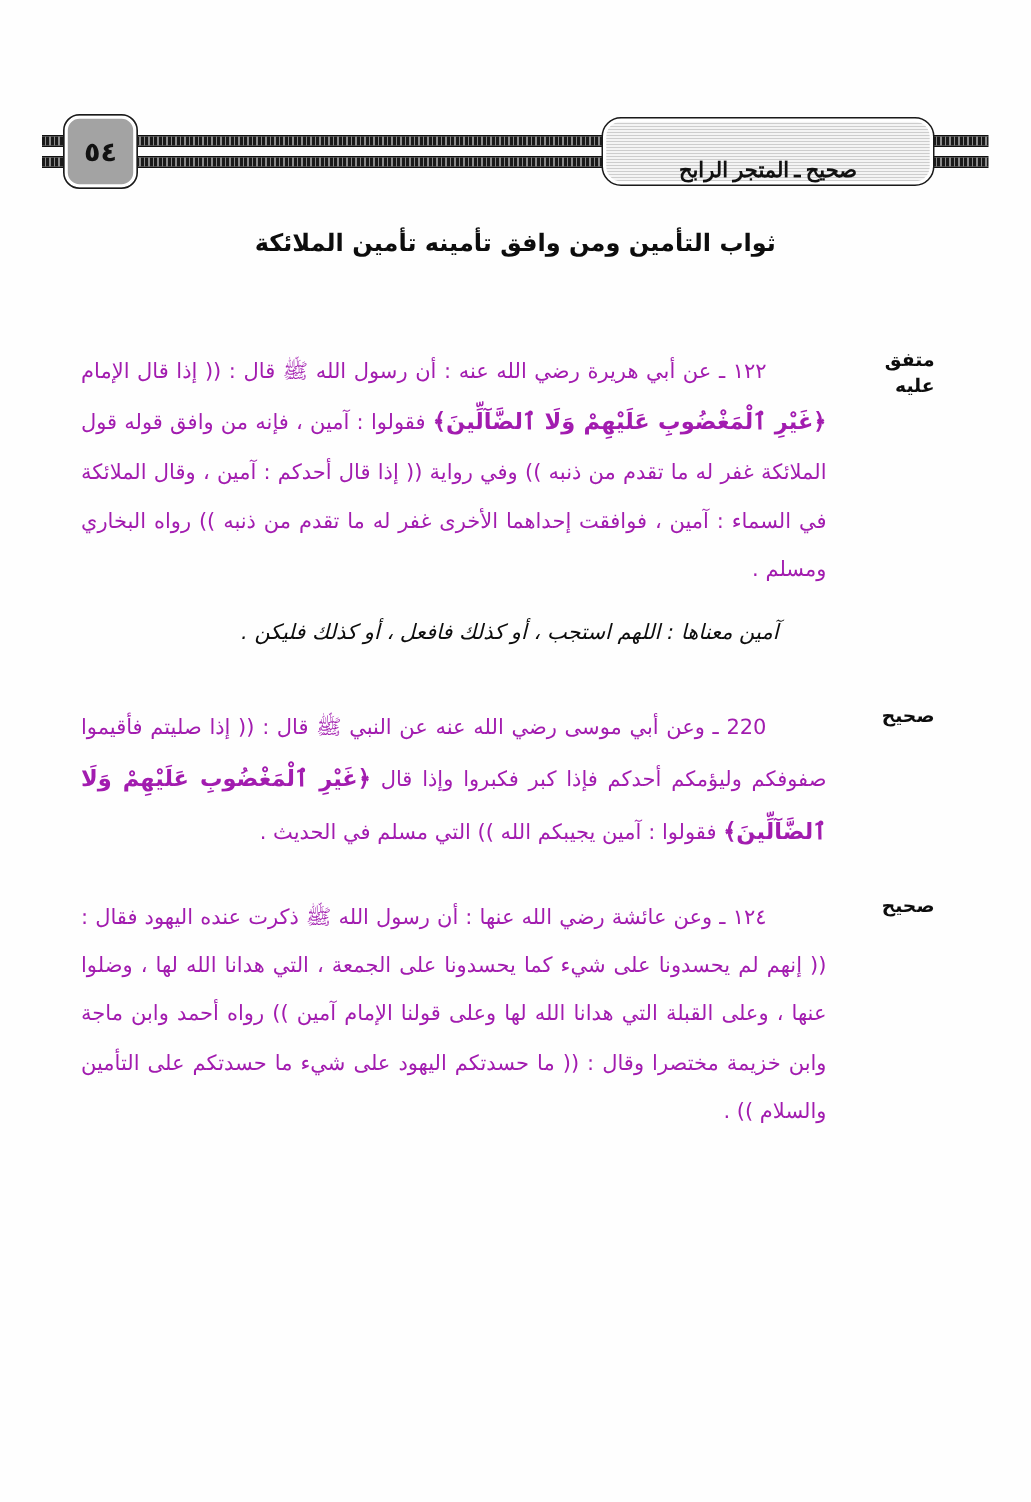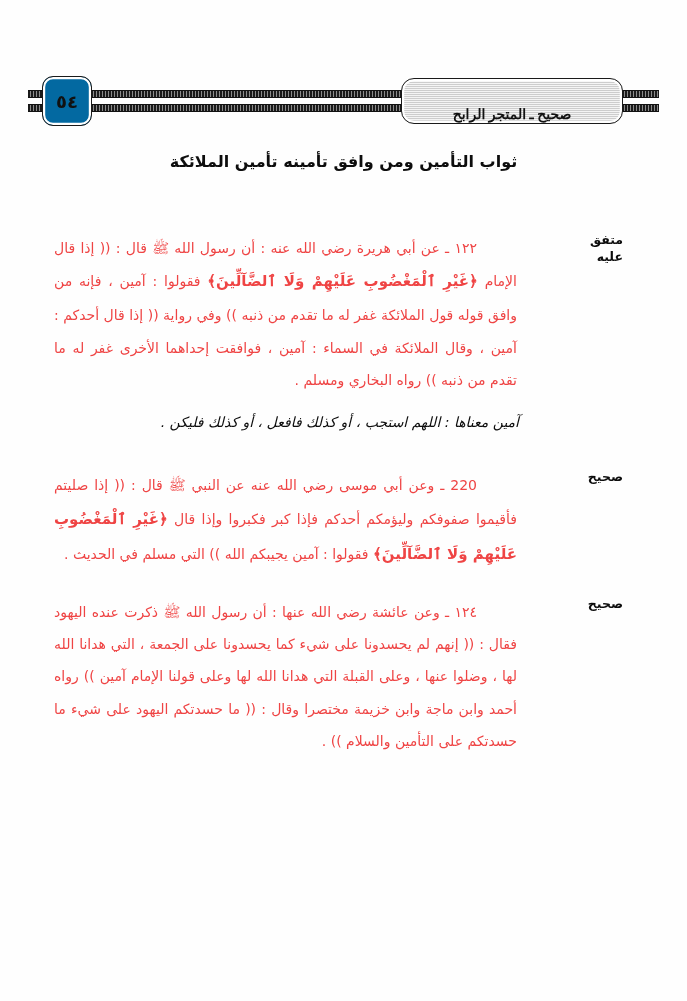--- a/index.html
+++ b/index.html
@@ -77,21 +77,21 @@
   }
 
   .page-number-box {
     position: absolute;
     top: -2px;
     left: 14px;
     width: 48px;
     height: 48px;
     border: 1.6px solid #1a1a1a;
     border-radius: 11px;
-    background: #0369a1;
+    background: #a3a3a3;
     box-shadow: inset 0 0 0 2.2px #ffffff;
     display: flex;
     align-items: center;
     justify-content: center;
     z-index: 3;
   }
   .page-number-text {
     font-size: 18px;
     font-weight: 700;
     color: #111;
@@ -133,27 +133,27 @@
     width: 62px;
     text-align: right;
     font-size: 12.5px;
     font-weight: 700;
     line-height: 1.35;
     direction: rtl;
     color: #0d0d0d;
   }
 
   .hadith-body {
-    margin-right: 106px;
+    margin-right: 72px;
     font-size: 14px;
     line-height: 2.32;
     direction: rtl;
     text-align: justify;
     text-align-last: right;
-    color: #ef4444;
+    color: #a21caf;
   }
   .lead-gap { display: inline-block; width: 40px; }
 
   .quran {
     font-weight: 700;
     font-size: 15px;
     letter-spacing: 0.2px;
   }
   .brk { font-weight: 700; font-size: 15px; }
 

